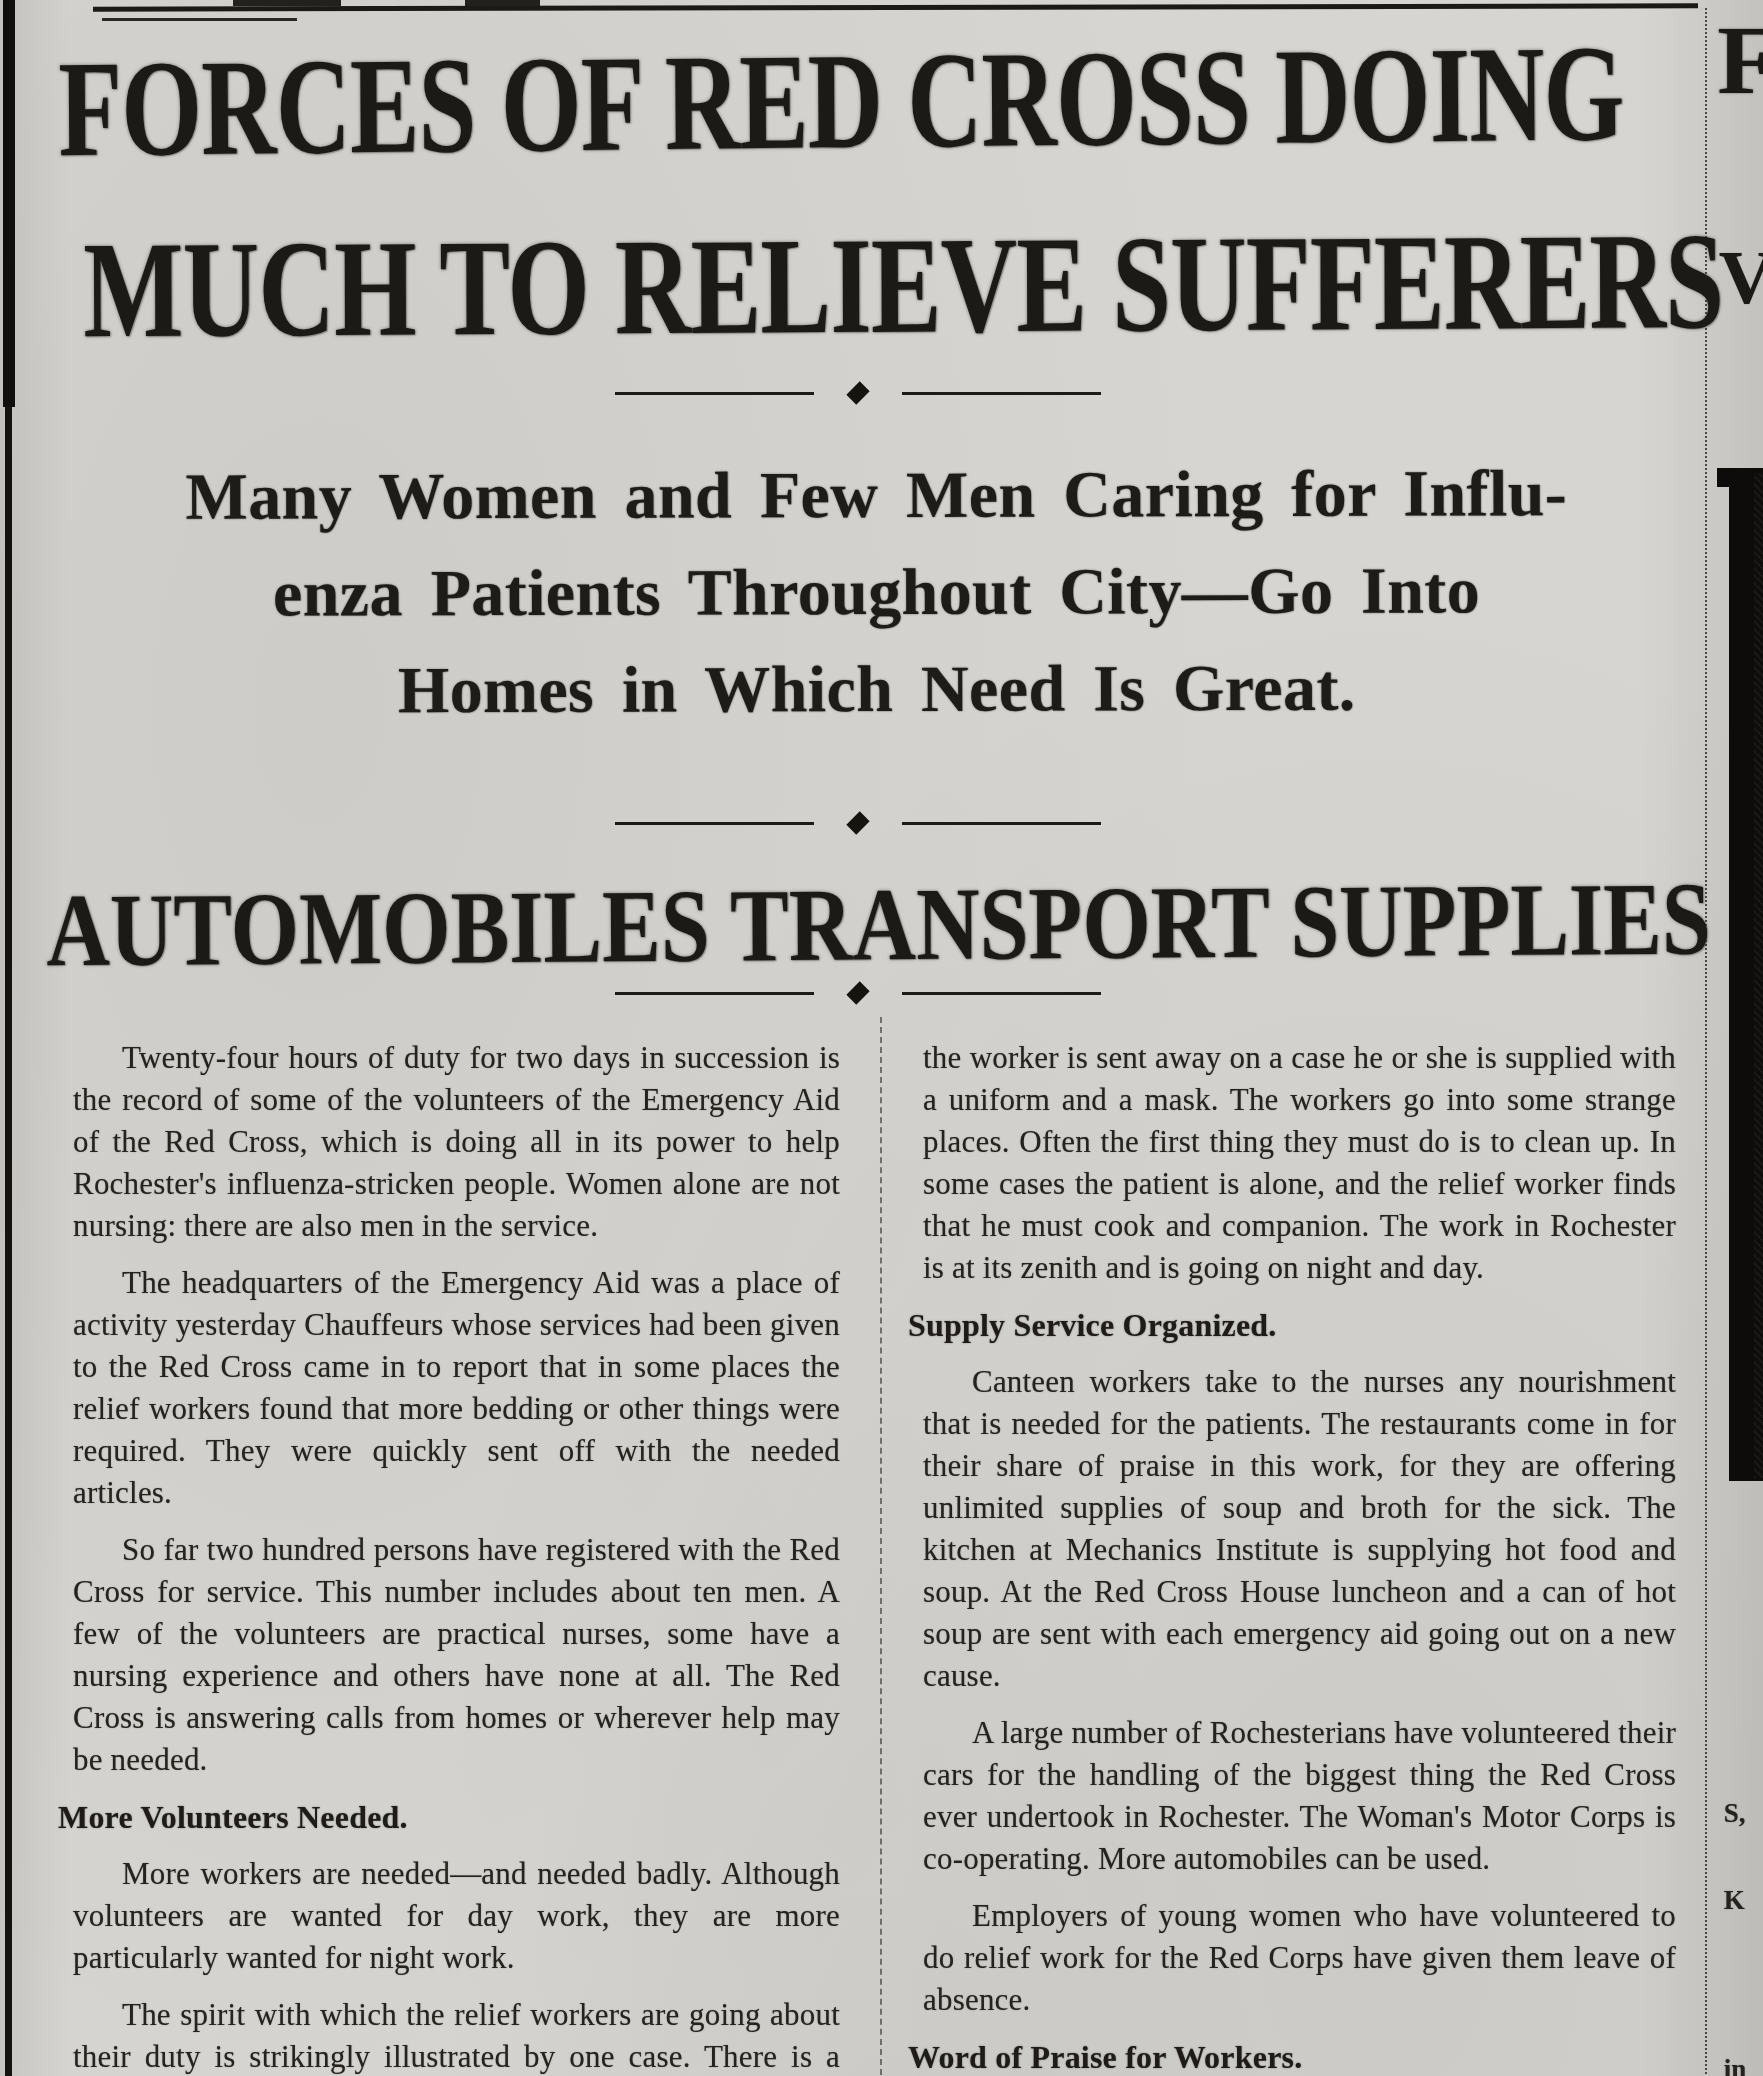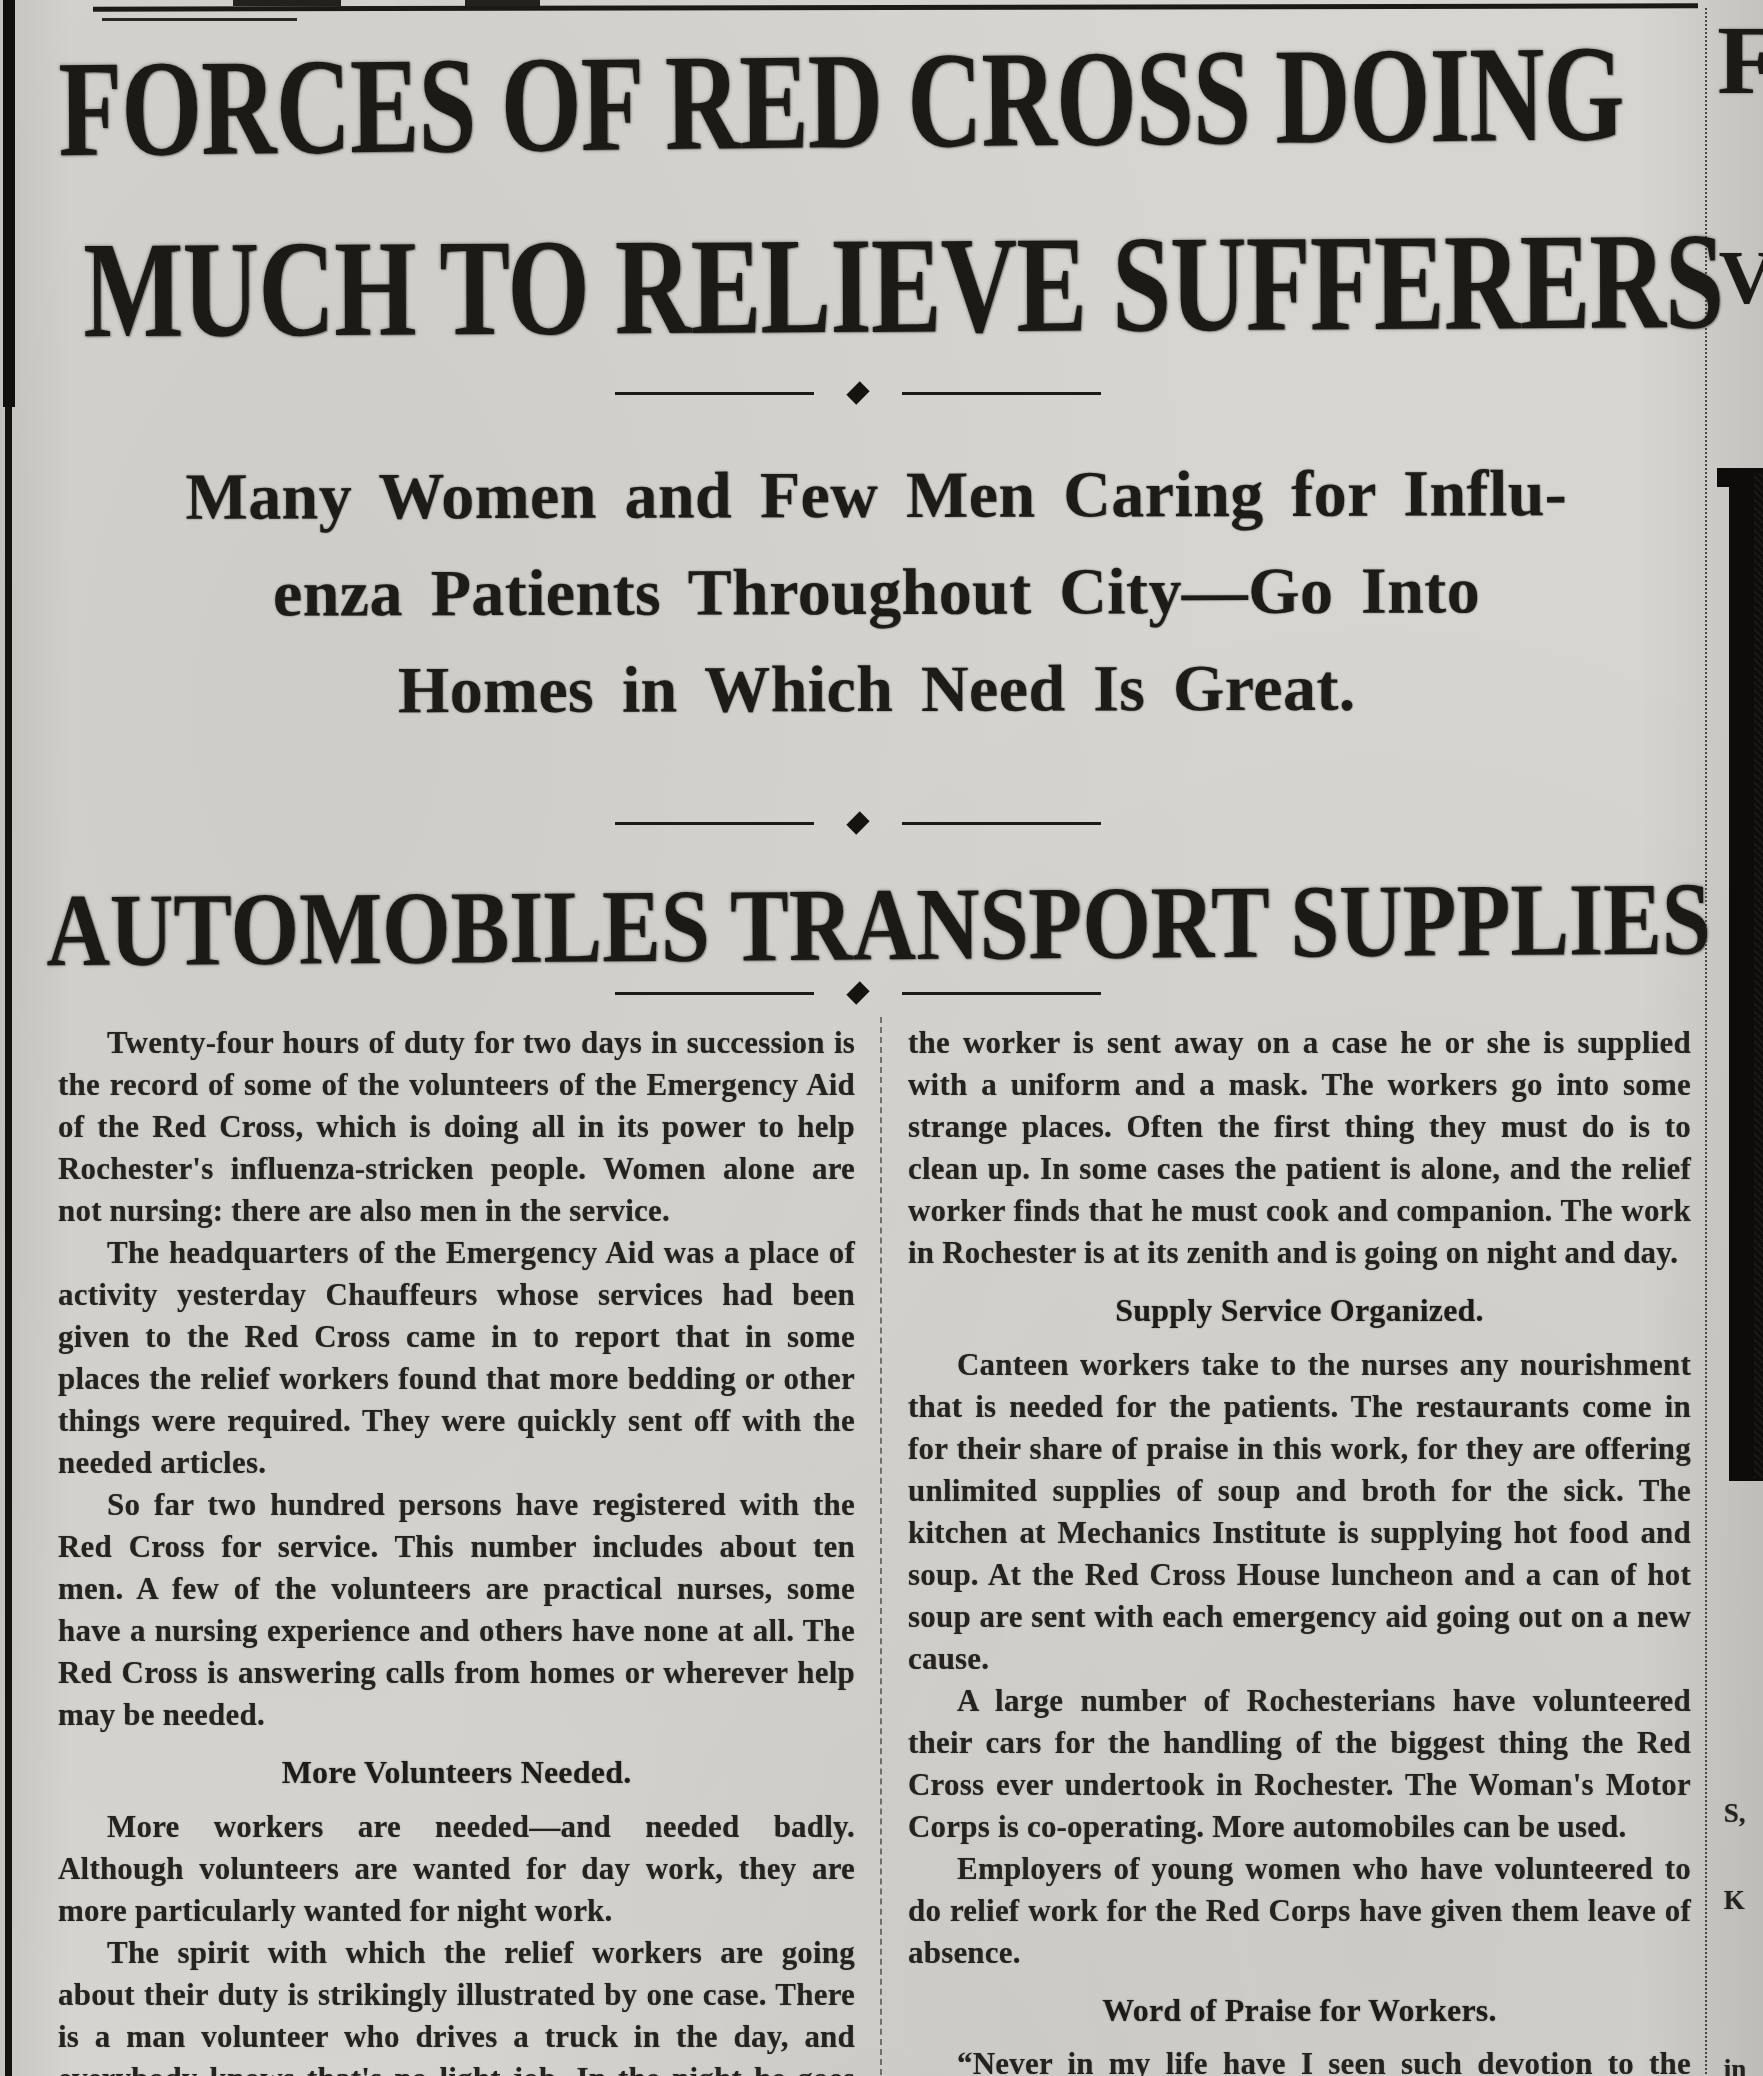--- a/index.html
+++ b/index.html
@@ -57,23 +57,23 @@
   #divider1{top:385px;}
   #divider2{top:815px;}
   #divider3{top:985px;}
 
   
   .columns{position:absolute;left:58px;top:1022px;width:1640px;display:flex;}
   .col{font-size:31px;line-height:42px;text-align:justify;letter-spacing:0.2px;
     color:#26231f;text-shadow:0 0 1.2px rgba(30,27,22,0.42);}
   .col.left{width:797px;margin-right:53px;}
   .col.right{width:783px;margin-left:0;}
-  .para{margin:0;text-indent:49px;font-weight:bold;}
+  .para{margin:15px;text-indent:49px;}
   .para.noindent{text-indent:0;}
-  .colsub{margin:15px 0 12.5px 0;text-align:center;font-size:32px;font-weight:bold;text-indent:0;
+  .colsub{margin:15px 0 12.5px 0;font-size:32px;font-weight:bold;text-indent:0;
     color:#1e1b18;text-shadow:0 0 1.7px rgba(30,27,22,0.5);}
 
   
   .edge-strip{position:absolute;left:1713px;top:0;width:51px;height:3229px;overflow:hidden;}
   .frag{position:absolute;left:10.8px;font-size:27px;font-weight:bold;color:#26231f;
     text-shadow:0 0 1.2px rgba(30,27,22,0.45);white-space:nowrap;}
   .frag.big{left:4.2px;font-size:98px;color:#1c1a17;text-shadow:0 0 2.5px rgba(25,22,18,0.55);}
   .frag.big2{left:5.8px;font-size:77px;color:#1c1a17;}
   .edge-bar{position:absolute;left:1729px;top:468px;width:35px;height:1013px;background:#0d0c0a;}
   .edge-bar-cap{position:absolute;left:1717px;top:468px;width:47px;height:19px;background:#0d0c0a;}

